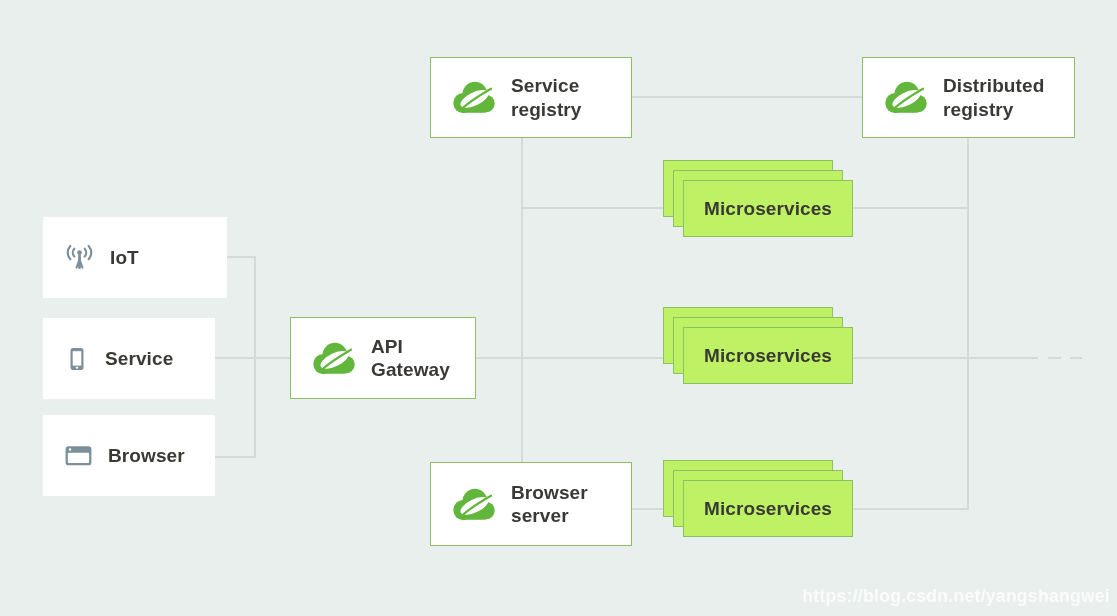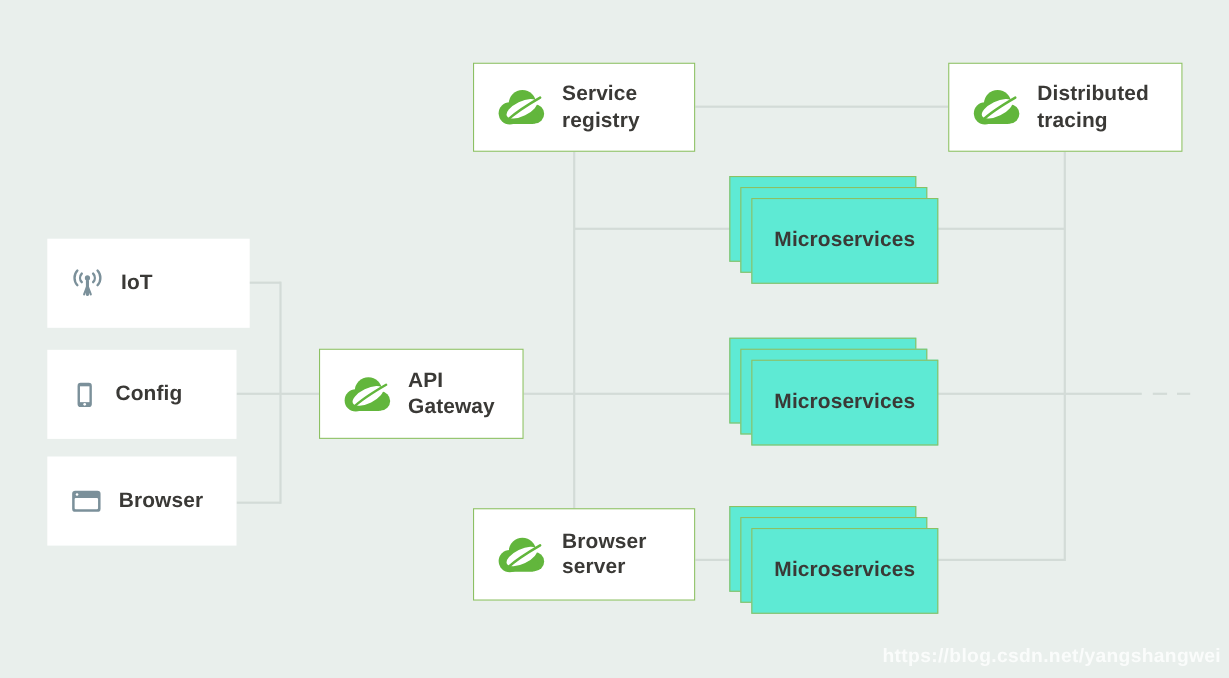--- a/index.html
+++ b/index.html
@@ -22,21 +22,21 @@
   .nlabel{
     font-size:19px;font-weight:bold;color:#3a3936;line-height:1.22;
     letter-spacing:.1px;
   }
   .w92{width:92px;} .w108{width:108px;} .w90{width:90px;} .w80{width:80px;}
   .logo svg{display:block;}
   .cicon svg{display:block;}
   
   .stack{position:absolute;z-index:2;width:195px;height:105px;}
   .card{
-    position:absolute;width:170px;height:78px;background:#5eead4;
+    position:absolute;width:170px;height:57px;background:#bef264;
     border:1.5px solid #8cc063;box-sizing:border-box;
   }
   .card.back{left:0;top:0;}
   .card.mid{left:10px;top:10px;}
   .card.front{left:20px;top:20px;display:flex;align-items:center;justify-content:center;}
   .card.front .nlabel{font-size:19px;}
   
   .watermark{
     position:absolute;right:7px;top:586px;z-index:3;
     font-size:17.5px;font-weight:bold;color:rgba(255,255,255,0.78);
@@ -104,21 +104,21 @@
         </svg>
       </span>
     <span class="nlabel">IoT</span>
   </div>
   <div class="node" style="left:43px;top:318px;width:172px;height:81px">
     <span class="cicon">
         <svg width="28" height="28">
           <use href="#icon-phone"></use>
         </svg>
       </span>
-    <span class="nlabel">Config</span>
+    <span class="nlabel">Service</span>
   </div>
   <div class="node green" style="left:290px;top:317px;width:186px;height:82px">
     <span class="logo">
         <svg width="46" height="37">
           <use href="#spring-logo"></use>
         </svg>
       </span>
     <span class="nlabel w90">API Gateway</span>
   </div>
 
@@ -139,21 +139,21 @@
       </span>
     <span class="nlabel w92">Service registry</span>
   </div>
 
   <div class="node green" style="left:862px;top:57px;width:213px;height:81px">
     <span class="logo">
         <svg width="46" height="37">
           <use href="#spring-logo"></use>
         </svg>
       </span>
-    <span class="nlabel w108">Distributed tracing</span>
+    <span class="nlabel w108">Distributed registry</span>
   </div>
 
   <div class="node green" style="left:430px;top:462px;width:202px;height:84px">
     <span class="logo">
         <svg width="46" height="37">
           <use href="#spring-logo"></use>
         </svg>
       </span>
     <span class="nlabel w80">Browser server</span>
   </div>

